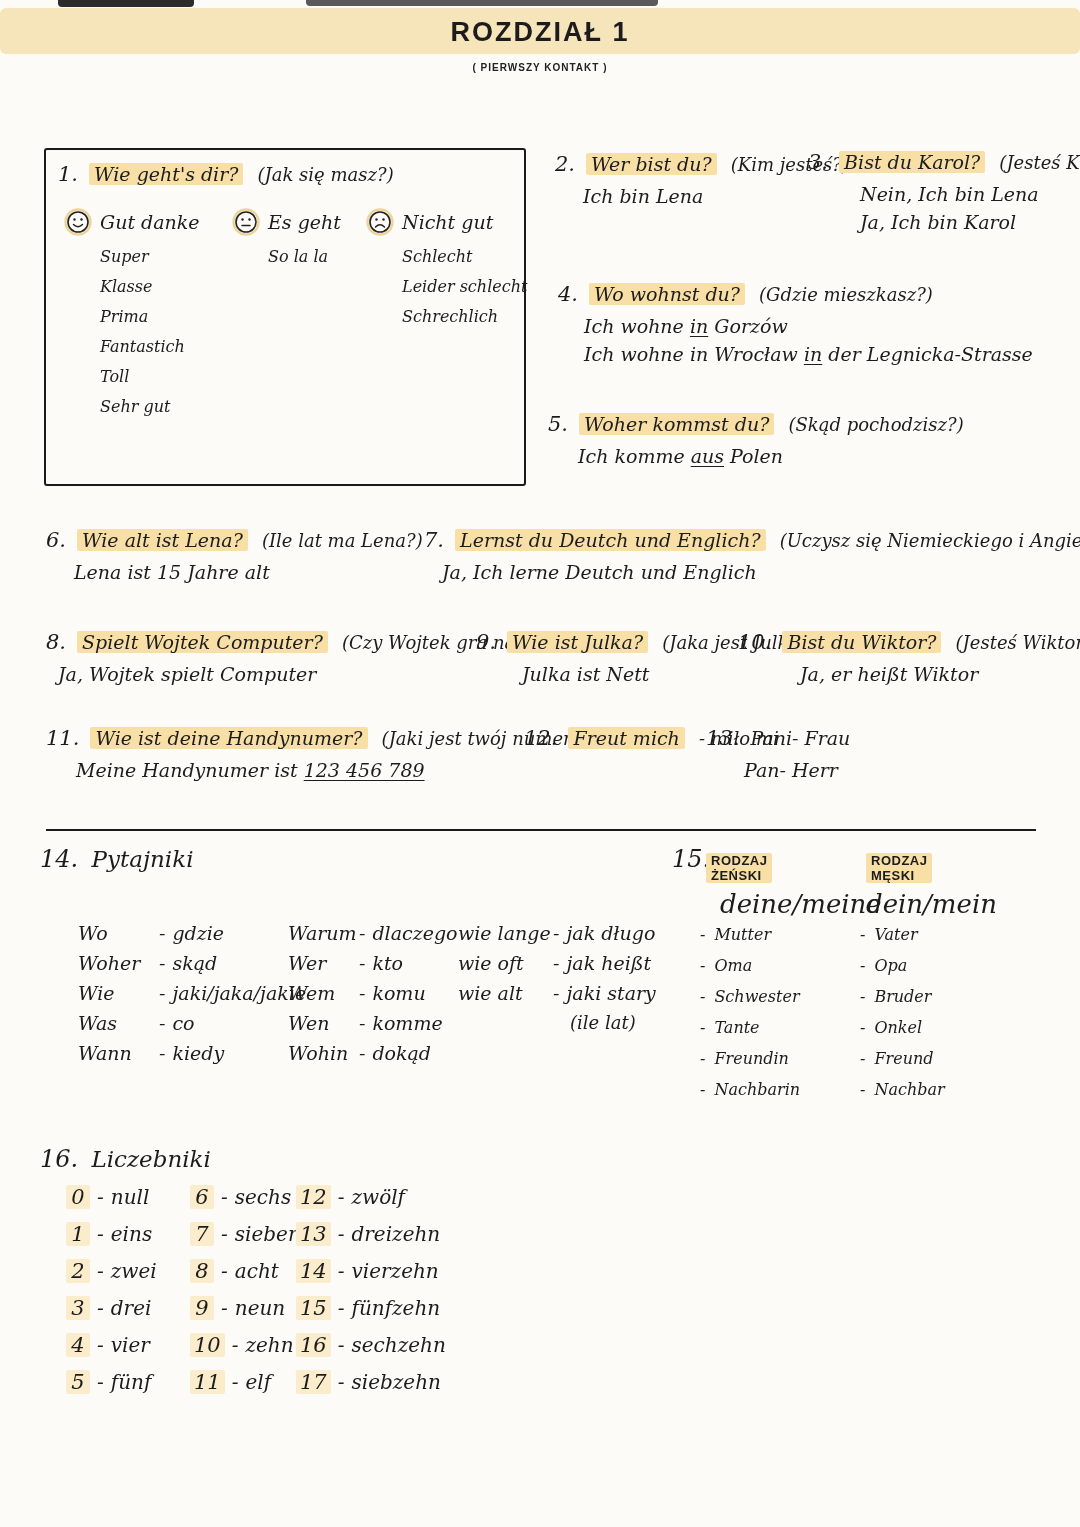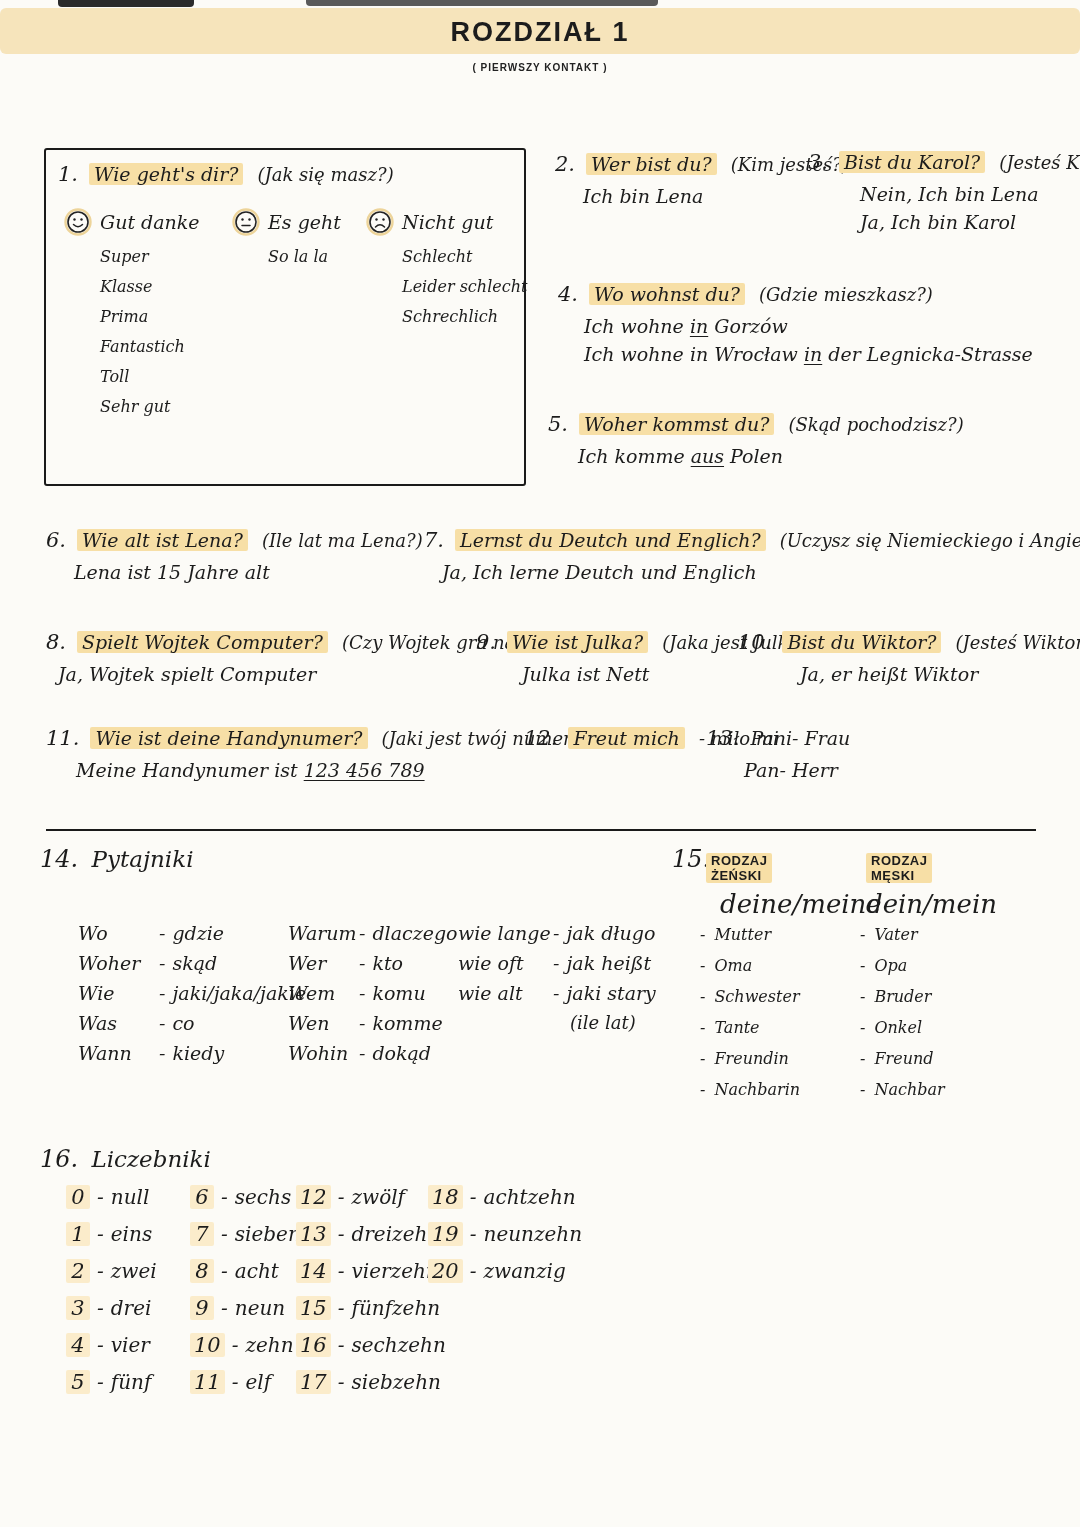--- a/index.html
+++ b/index.html
@@ -328,19 +328,14 @@
 
   <div class="abs" style="left:296px; top:1185px;">
     <div class="nrow"><span class="nnum hl-soft">12</span><span class="dash">-</span><span>zwölf</span></div>
     <div class="nrow"><span class="nnum hl-soft">13</span><span class="dash">-</span><span>dreizehn</span></div>
     <div class="nrow"><span class="nnum hl-soft">14</span><span class="dash">-</span><span>vierzehn</span></div>
     <div class="nrow"><span class="nnum hl-soft">15</span><span class="dash">-</span><span>fünfzehn</span></div>
     <div class="nrow"><span class="nnum hl-soft">16</span><span class="dash">-</span><span>sechzehn</span></div>
     <div class="nrow"><span class="nnum hl-soft">17</span><span class="dash">-</span><span>siebzehn</span></div>
   </div>
 
-  <div class="abs" style="left:428px; top:1185px;">
-    <div class="nrow"><span class="nnum hl-soft">18</span><span class="dash">-</span><span>achtzehn</span></div>
-    <div class="nrow"><span class="nnum hl-soft">19</span><span class="dash">-</span><span>neunzehn</span></div>
-    <div class="nrow"><span class="nnum hl-soft">20</span><span class="dash">-</span><span>zwanzig</span></div>
-  </div>
 
 </div>
 
 </body></html>

